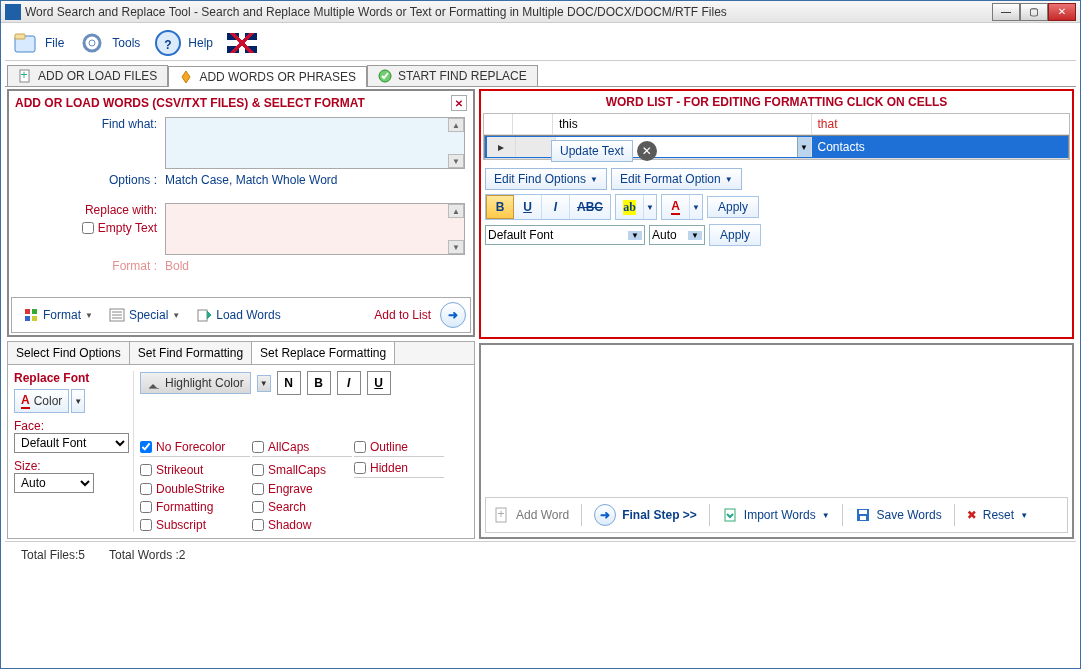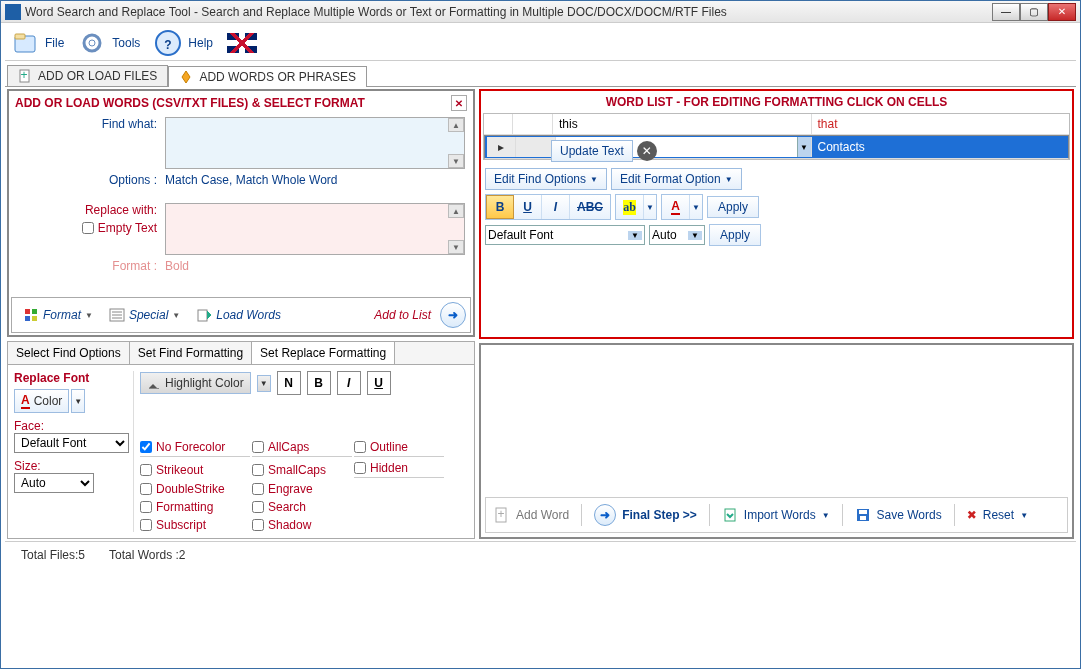--- a/index.html
+++ b/index.html
@@ -30,21 +30,21 @@
 .lbl { width: 140px; text-align: right; color: #0a3f8a; font-weight: 500; }
 .lbl.red { color: #b00020; }
 .textarea { flex:1; height: 52px; border:1px solid #aaa; background:#eaf4fb; position:relative; }
 .textarea.pink { background:#fdeeee; }
 .textarea .scrollbtn { position:absolute; right:0; width:16px; height:14px; background:#e8e8e8; border:1px solid #bbb; display:flex; align-items:center; justify-content:center; font-size:8px; color:#666; }
 .textarea .up { top:0; } .textarea .down { bottom:0; }
 .opts { color:#0a3f8a; padding-left: 20px; }
 .cbx { display:flex; align-items:center; gap:4px; color:#b00020; }
 .cbx input { width:12px; height:12px; }
 .toolbar { border:1px solid #aaa; display:flex; align-items:center; padding:4px; gap:2px; }
-.tbtn { border:1px solid transparent; padding: 4px 6px; display:flex; align-items:center; gap:4px; cursor:pointer; color:#0a3f8a;font-style:italic; }
+.tbtn { border:1px solid transparent; padding: 4px 6px; display:flex; align-items:center; gap:4px; cursor:pointer; color:#0a3f8a; }
 .tbtn .caret { font-size:8px; color:#555; }
 .tbtn.addlist { color:#b00020; }
 .circlearrow { width:26px; height:26px; border-radius:50%; border:1px solid #7aa7d9; background:linear-gradient(#fff,#dcebfa); display:flex; align-items:center; justify-content:center; color:#0a5ec9; font-weight:bold; }
 .subtabs { display:flex; border:1px solid #aaa; background:#f5f5f5; }
 .subtabs .stab { padding:4px 8px; border-right:1px solid #aaa; cursor:pointer; }
 .subtabs .stab.active { background:#fff; }
 .fmtpanel { border:1px solid #aaa; border-top:none; padding:6px; display:flex; gap:6px; }
 .leftfmt { width:120px; border-right:1px solid #ddd; padding-right:4px; }
 .fmtHeading { color:#b00020; font-weight:600; margin-bottom:4px; }
 .clrbtn { border:1px solid #9dbce0; background:linear-gradient(#fff,#e6f0fb); padding:3px 6px; display:inline-flex; align-items:center; gap:4px; cursor:pointer; color:#333; }
@@ -147,20 +147,29 @@
       <span>ADD OR LOAD FILES</span>
     </div>
     <div class="tab active">
       <span class="ticn">
           <svg width="14" height="14">
             <path d="M7 1 L11 7 L7 13 L3 7Z" fill="#f5a623" stroke="#c77f00"></path>
           </svg>
         </span>
       <span>ADD WORDS OR PHRASES</span>
     </div>
+    <div class="tab">
+      <span class="ticn">
+          <svg width="14" height="14">
+            <circle cx="7" cy="7" r="6" fill="#6fcf6f" stroke="#2e8b2e"></circle>
+            <path d="M4 7 L6 9 L10 4" fill="none" stroke="#fff" stroke-width="2"></path>
+          </svg>
+        </span>
+      <span>START FIND REPLACE</span>
+    </div>
   </div>
 
   <div class="content">
 
     <div class="leftcol">
       <div class="panel">
         <div class="panel-title">
           <span>ADD OR LOAD WORDS (CSV/TXT FILES) &amp; SELECT FORMAT</span>
           <span class="closebox">✕</span>
         </div>

